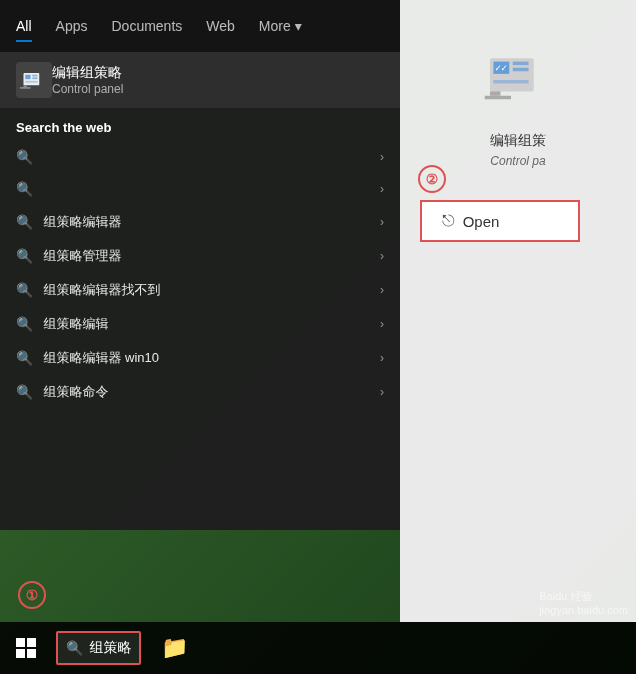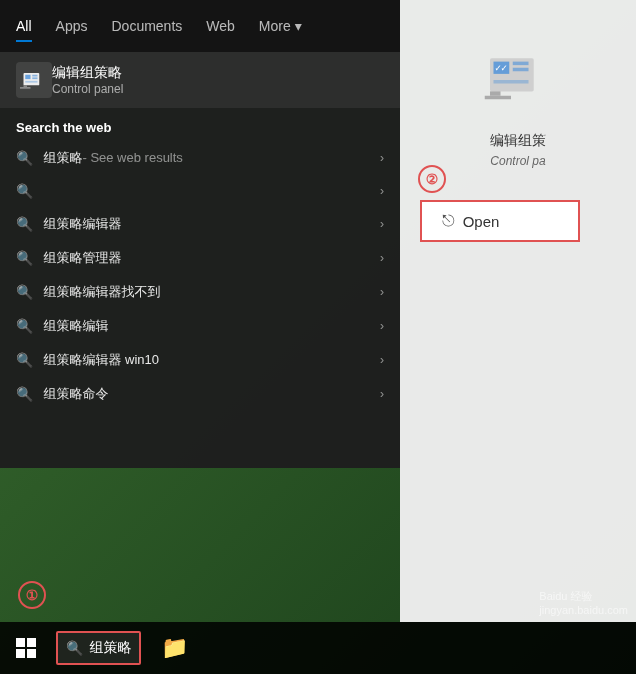--- a/index.html
+++ b/index.html
@@ -103,21 +103,21 @@
       left: 0;
       width: 636px;
       height: 622px;
       display: flex;
       z-index: 5;
     }
 
     
     .start-menu-left {
       width: 400px;
-      height: 468px;
+      height: 530px;
       background: rgba(30, 30, 30, 0.97);
       display: flex;
       flex-direction: column;
     }
 
     
     .nav-tabs {
       display: flex;
       align-items: center;
       height: 52px;
@@ -340,23 +340,20 @@
         <div class="item-text">
           <div class="item-title">编辑组策略</div>
           <div class="item-subtitle">Control panel</div>
         </div>
       </div>
 
       <div class="section-header">Search the web</div>
 
       <div class="web-search-item">
         <span class="web-search-icon">🔍</span>
-        <span class="web-search-text">
-          <span>组策略</span><span class="highlight">- See web results</span>
-        </span>
         <span class="chevron">›</span>
       </div>
 
       <div class="web-search-item">
         <span class="web-search-icon">🔍</span>
         <span class="chevron">›</span>
       </div>
 
       <div class="web-search-item">
         <span class="web-search-icon">🔍</span>

